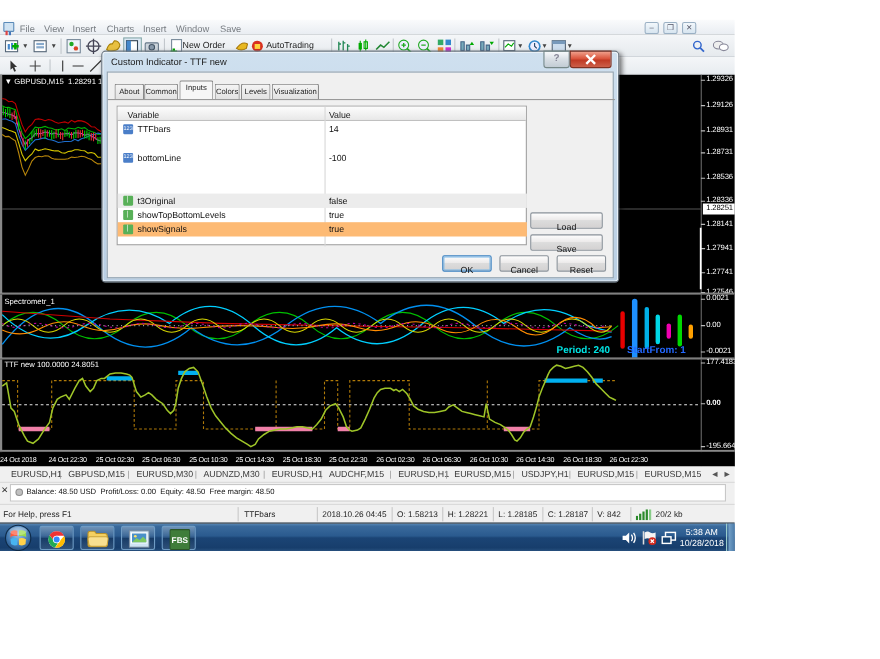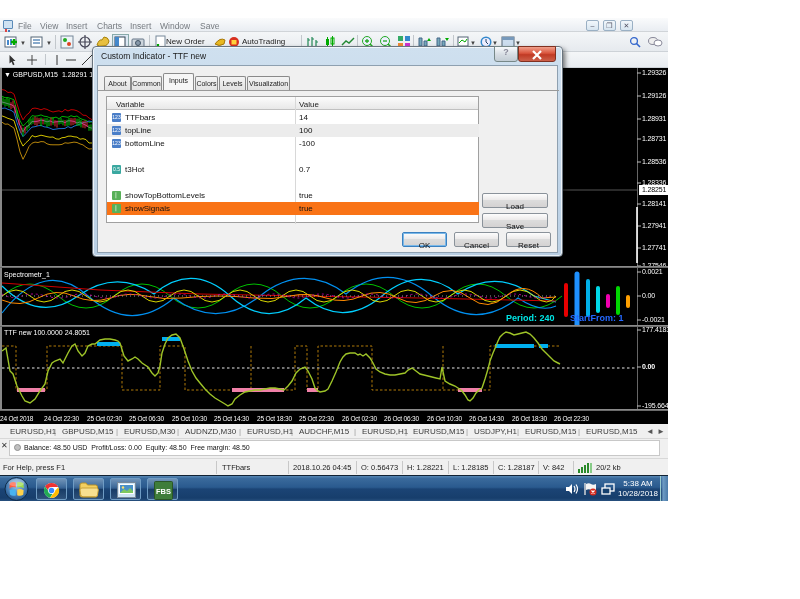--- a/index.html
+++ b/index.html
@@ -395,21 +395,21 @@
     <div class="abs" style="left:14px;top:5px;width:7px;height:7px;border-radius:50%;background:#c0c0c0;border:1px solid #909090"></div>
     <div class="abs" style="left:24px;top:5px;font-size:7px;color:#111">Balance: 48.50 USD&nbsp;&nbsp;Profit/Loss: 0.00&nbsp;&nbsp;Equity: 48.50&nbsp;&nbsp;Free margin: 48.50</div>
   </div>
   <div id="statusbar">
     <div class="sttext" style="left:3px">For Help, press F1</div>
     <div class="stsep" style="left:216px"></div>
     <div class="sttext" style="left:222px">TTFbars</div>
     <div class="stsep" style="left:288px"></div>
     <div class="sttext" style="left:293px">2018.10.26 04:45</div>
     <div class="stsep" style="left:356px"></div>
-    <div class="sttext" style="left:361px">O: 0.56473</div>
+    <div class="sttext" style="left:361px">O: 1.58213</div>
     <div class="stsep" style="left:402px"></div>
     <div class="sttext" style="left:407px">H: 1.28221</div>
     <div class="stsep" style="left:448px"></div>
     <div class="sttext" style="left:453px">L: 1.28185</div>
     <div class="stsep" style="left:493px"></div>
     <div class="sttext" style="left:498px">C: 1.28187</div>
     <div class="stsep" style="left:538px"></div>
     <div class="sttext" style="left:543px">V: 842</div>
     <div class="stsep" style="left:573px"></div>
     <svg class="abs" style="left:578px;top:4px" width="15" height="10">
@@ -506,41 +506,36 @@
       <div class="abs" style="left:8px;top:30px;width:373px;height:127px;background:#fff;border:1px solid #a0a0a0">
         <div class="abs" style="left:0;top:0;width:371px;height:13px;background:linear-gradient(#fcfcfc,#e8e8e8);border-bottom:1px solid #c0c0c0"></div>
         <div class="abs" style="left:9px;top:3px;font-size:8px;color:#222">Variable</div>
         <div class="abs" style="left:192px;top:3px;font-size:8px;color:#222">Value</div>
         <div class="abs" style="left:188px;top:0;width:1px;height:127px;background:#d8d8d8"></div>
         <div class="vrow" style="top:14px">
             <span class="vicon" style="background:#4a7ec8">123</span>
             <span class="abs" style="left:18px;top:2px">TTFbars</span>
             <span class="abs" style="left:192px;top:2px">14</span>
           </div>
-        <div class="vrow" style="top:27px;background:#ececec">
-            <span class="vicon" style="background:#4a7ec8">123</span>
-            <span class="abs" style="left:18px;top:2px">topLine</span>
-            <span class="abs" style="left:192px;top:2px">100</span>
-          </div>
         <div class="vrow" style="top:40px">
             <span class="vicon" style="background:#4a7ec8">123</span>
             <span class="abs" style="left:18px;top:2px">bottomLine</span>
             <span class="abs" style="left:192px;top:2px">-100</span>
           </div>
-        <div class="vrow" style="top:66px">
-            <span class="vicon" style="background:#3aa8a0">0.5</span>
-            <span class="abs" style="left:18px;top:2px">t3Hot</span>
-            <span class="abs" style="left:192px;top:2px">0.7</span>
+        <div class="vrow" style="top:79px;background:#ececec">
+            <span class="vicon" style="background:#58b058">⎢</span>
+            <span class="abs" style="left:18px;top:2px">t3Original</span>
+            <span class="abs" style="left:192px;top:2px">false</span>
           </div>
         <div class="vrow" style="top:92px">
             <span class="vicon" style="background:#58b058">⎢</span>
             <span class="abs" style="left:18px;top:2px">showTopBottomLevels</span>
             <span class="abs" style="left:192px;top:2px">true</span>
           </div>
-        <div class="vrow" style="top:105px;background:#f97316">
+        <div class="vrow" style="top:105px;background:#fdba74">
             <span class="vicon" style="background:#58b058">⎢</span>
             <span class="abs" style="left:18px;top:2px">showSignals</span>
             <span class="abs" style="left:192px;top:2px">true</span>
           </div>
       </div>
       <div class="btn" style="left:384px;top:127px;width:66px">Load</div>
       <div class="btn" style="left:384px;top:147px;width:66px">Save</div>
       <div class="btn" style="left:304px;top:166px;width:45px;border:1px solid #3a80c0;box-shadow:0 0 0 1px #7ab8e8 inset">OK</div>
       <div class="btn" style="left:356px;top:166px;width:45px">Cancel</div>
       <div class="btn" style="left:408px;top:166px;width:45px">Reset</div>

